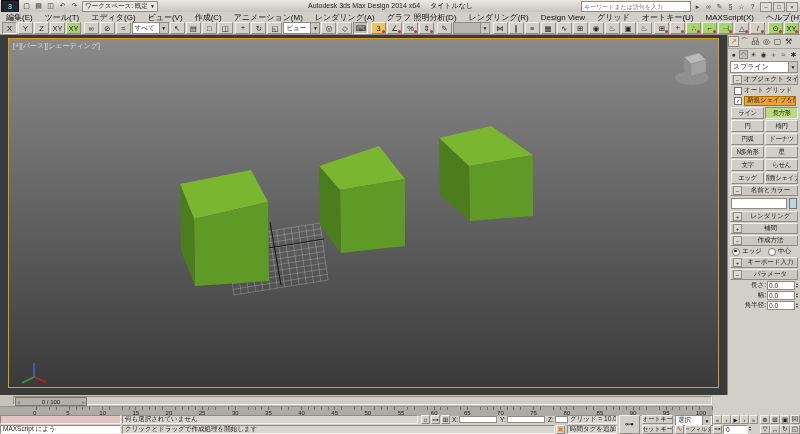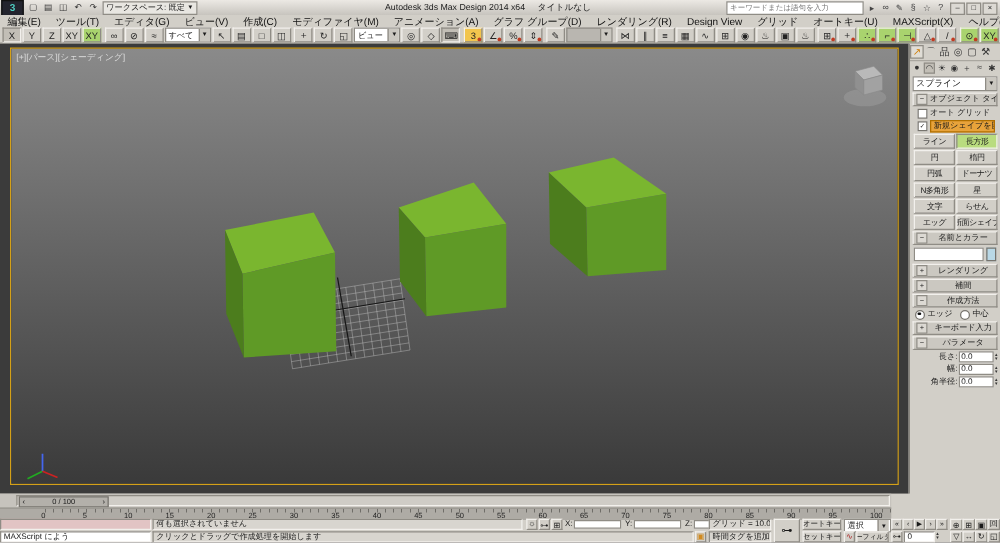--- a/index.html
+++ b/index.html
@@ -121,23 +121,23 @@
         </span>
     </div>
   </div>
 
   <div class="menubar" id="menubar">
       <span class="menu-item">編集(E)</span>
       <span class="menu-item">ツール(T)</span>
       <span class="menu-item">エディタ(G)</span>
       <span class="menu-item">ビュー(V)</span>
       <span class="menu-item">作成(C)</span>
-      <span class="menu-item">モディファイヤ(M)</span>
-      <span class="menu-item">アニメーション(A)</span>
-      <span class="menu-item">グラフ グループ(D)</span>
+      <span class="menu-item">アニメーション(M)</span>
+      <span class="menu-item">レンダリング(A)</span>
+      <span class="menu-item">グラフ 照明分析(D)</span>
       <span class="menu-item">レンダリング(R)</span>
       <span class="menu-item">Design View</span>
       <span class="menu-item">グリッド</span>
       <span class="menu-item">オートキー(U)</span>
       <span class="menu-item">MAXScript(X)</span>
       <span class="menu-item">ヘルプ(H)</span>
     </div>
 
   <div class="toolbar" id="maintb">
       <span class="tbtn pressed">X</span>

